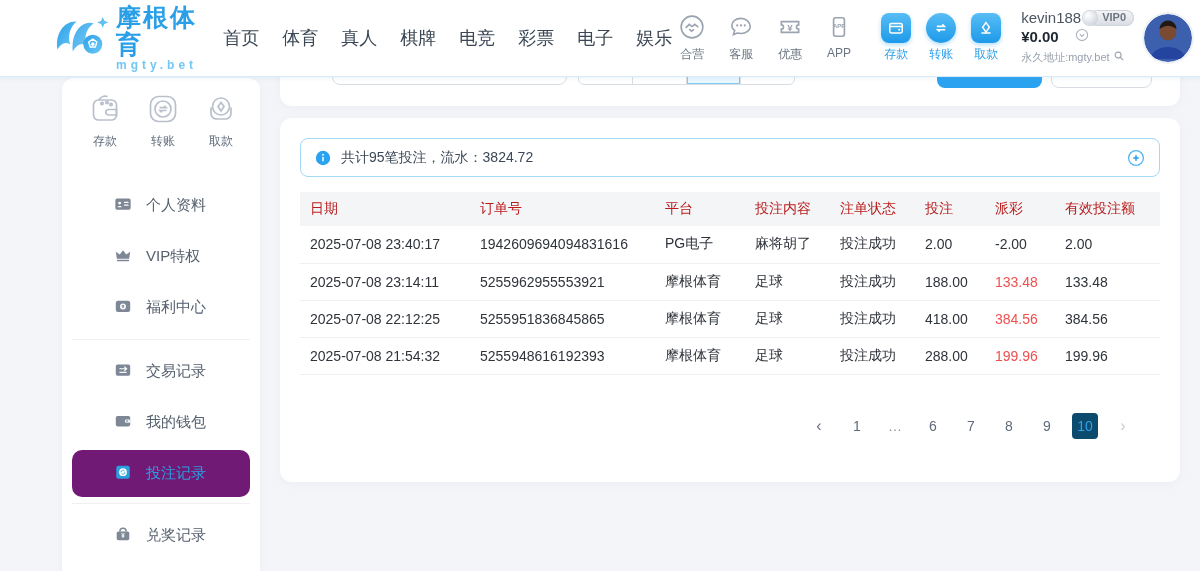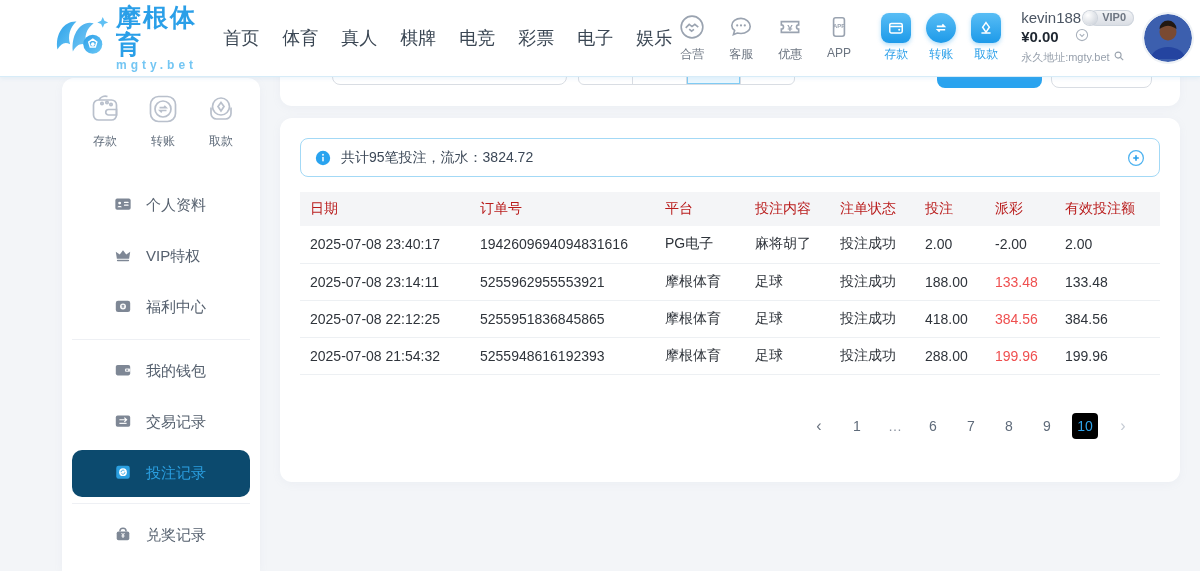--- a/index.html
+++ b/index.html
@@ -67,21 +67,21 @@
              border-radius:12px 12px 0 0; z-index:2; box-shadow:0 2px 8px rgba(150,165,185,.08); }
   .sb-quick { display:flex; justify-content:space-between; padding:14px 22px 0 26px; }
   .sb-q-item { display:flex; flex-direction:column; align-items:center; cursor:pointer; color:#b9c0cc; }
   .sb-q-item svg { width:34px; height:34px; }
   .sb-q-label { font-size:12px; color:#5f6b7a; margin-top:3px; }
   .sb-menu { margin-top:30px; }
   .sb-item { height:51px; display:flex; align-items:center; padding-left:52px; gap:14px; cursor:pointer;
              color:#7e8795; }
   .sb-item .sb-label { font-size:15px; color:#55606e; }
   .sb-item svg { width:18px; height:18px; }
-  .sb-item.active { height:47px; margin:2px 10px; padding-left:42px; border-radius:10px; background:#0c4a6e; color:#2b9fe0; }
+  .sb-item.active { height:47px; margin:2px 10px; padding-left:42px; border-radius:10px; background:#701a75; color:#2b9fe0; }
   .sb-item.active .sb-label { color:#2b9fe0; }
   .sb-divider { height:1px; background:#eef0f4; margin:6px 10px; }
 
   
   .main-panel { position:absolute; left:280px; top:118px; width:900px; height:364px; background:#fff;
                 border-radius:12px; z-index:2; box-shadow:0 2px 8px rgba(150,165,185,.08); padding:20px 20px 0 20px; }
   .info-bar { height:39px; border:1px solid #a3d9f6; border-radius:8px; display:flex; align-items:center;
               padding:0 14px; }
   .info-bar svg.info { width:16px; height:16px; }
   .info-text { font-size:14px; color:#3c4857; margin-left:10px; }
@@ -92,21 +92,21 @@
   .bet-table thead tr { background:#f4f5f7; height:34px; }
   .bet-table th { font-size:14px; font-weight:normal; color:#b91c1c; text-align:left; padding-left:10px; }
   .bet-table td { font-size:14px; color:#2f343b; text-align:left; padding-left:10px; height:37px;
                   border-bottom:1px solid #edf0f3; white-space:nowrap; overflow:hidden; }
   .bet-table td.red { color:#ef4f4f; }
 
   .pagination { display:flex; align-items:center; justify-content:flex-end; gap:12px; margin-top:38px;
                 padding-right:24px; }
   .pg-item { min-width:26px; height:26px; display:flex; align-items:center; justify-content:center;
              font-size:14px; color:#5f6b7a; cursor:pointer; border-radius:4px; }
-  .pg-item.active { background:#000000; color:#2fa3ea; }
+  .pg-item.active { background:#0c4a6e; color:#2fa3ea; }
   .pg-prev { color:#6b7480; font-size:16px; }
   .pg-next { color:#c5cbd4; font-size:16px; }
   .pg-ellipsis { color:#8b93a0; }
 </style>
 </head>
 <body>
 
 <div class="screen">
 
   <div class="filter-panel">
@@ -304,33 +304,33 @@
           <span><svg viewBox="0 0 20 20" fill="currentColor">
               <rect x="2" y="4.2" width="16" height="12.6" rx="2.5"></rect>
               <circle cx="10" cy="10.5" r="3.3" fill="#fff"></circle>
               <path d="M8.5 9.3h3M8.5 11h3M10 9.3v3.1" stroke="currentColor" stroke-width="1" fill="none"></path>
             </svg></span>
           <span class="sb-label">福利中心</span>
         </div>
         <div class="sb-divider"></div>
         <div class="sb-item">
           <span><svg viewBox="0 0 20 20" fill="currentColor">
+              <rect x="2" y="4" width="16" height="12.5" rx="2"></rect>
+              <path d="M6 8.6h8M11.5 6.2L14 8.6l-2.5 2.4" stroke="#fff" stroke-width="1.3" fill="none"></path>
+              <path d="M14 12.6H6" stroke="#fff" stroke-width="1.3" fill="none"></path>
+            </svg></span>
+          <span class="sb-label">交易记录</span>
+        </div>
+        <div class="sb-item">
+          <span><svg viewBox="0 0 20 20" fill="currentColor">
               <rect x="2" y="4.5" width="16" height="11.5" rx="2"></rect>
               <rect x="12.2" y="8.4" width="5.8" height="3.6" rx="1.2" fill="#fff" opacity=".9"></rect>
               <circle cx="14.5" cy="10.2" r=".9" fill="currentColor"></circle>
             </svg></span>
           <span class="sb-label">我的钱包</span>
-        </div>
-        <div class="sb-item">
-          <span><svg viewBox="0 0 20 20" fill="currentColor">
-              <rect x="2" y="4" width="16" height="12.5" rx="2"></rect>
-              <path d="M6 8.6h8M11.5 6.2L14 8.6l-2.5 2.4" stroke="#fff" stroke-width="1.3" fill="none"></path>
-              <path d="M14 12.6H6" stroke="#fff" stroke-width="1.3" fill="none"></path>
-            </svg></span>
-          <span class="sb-label">交易记录</span>
         </div>
         <div class="sb-item active">
           <span><svg viewBox="0 0 20 20" fill="currentColor">
               <rect x="2.5" y="3" width="15" height="14.5" rx="2.5"></rect>
               <circle cx="10" cy="10.2" r="4.3" fill="#fff"></circle>
               <path d="M7.8 10.2a2.2 2.2 0 0 1 3.9-1.4M12.2 10.2a2.2 2.2 0 0 1-3.9 1.4" stroke="currentColor" stroke-width="1" fill="none"></path>
             </svg></span>
           <span class="sb-label">投注记录</span>
         </div>
         <div class="sb-divider"></div>

